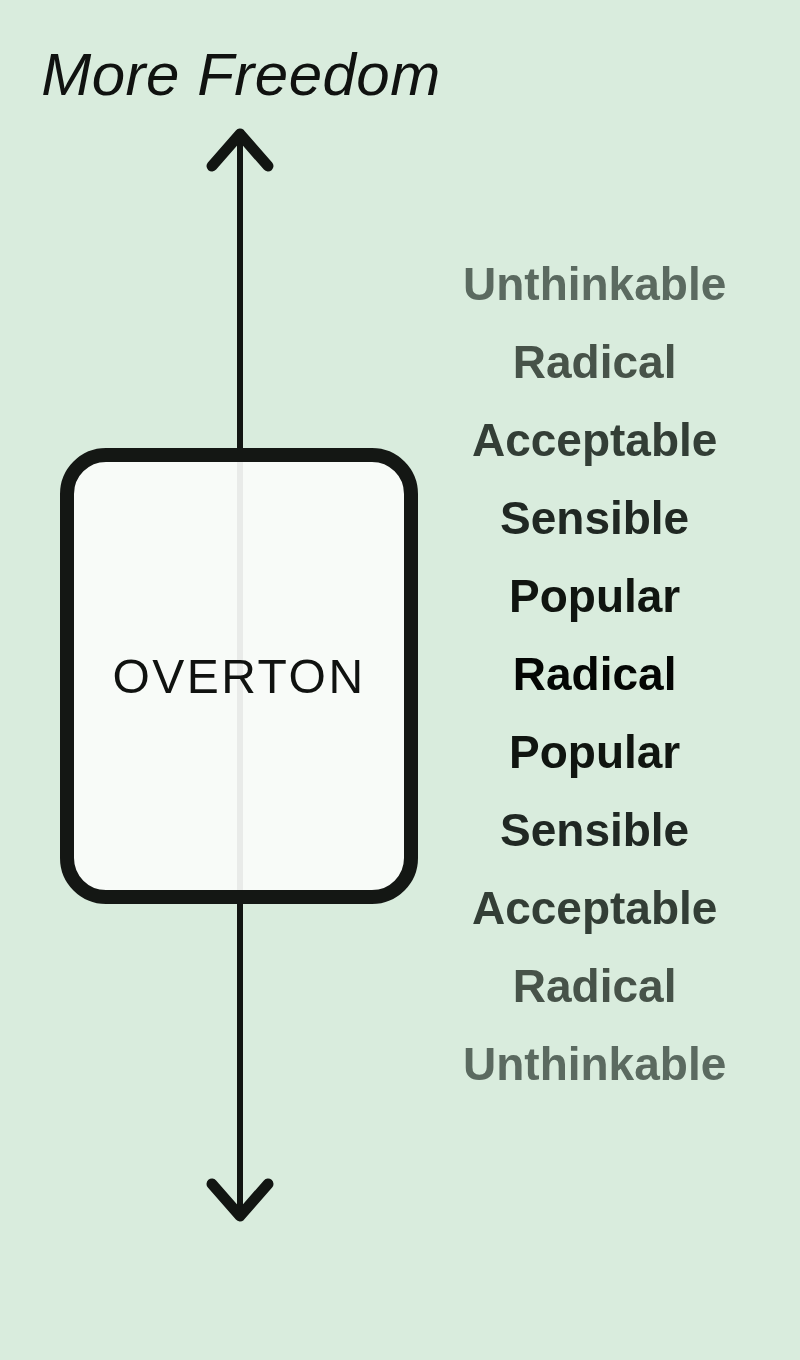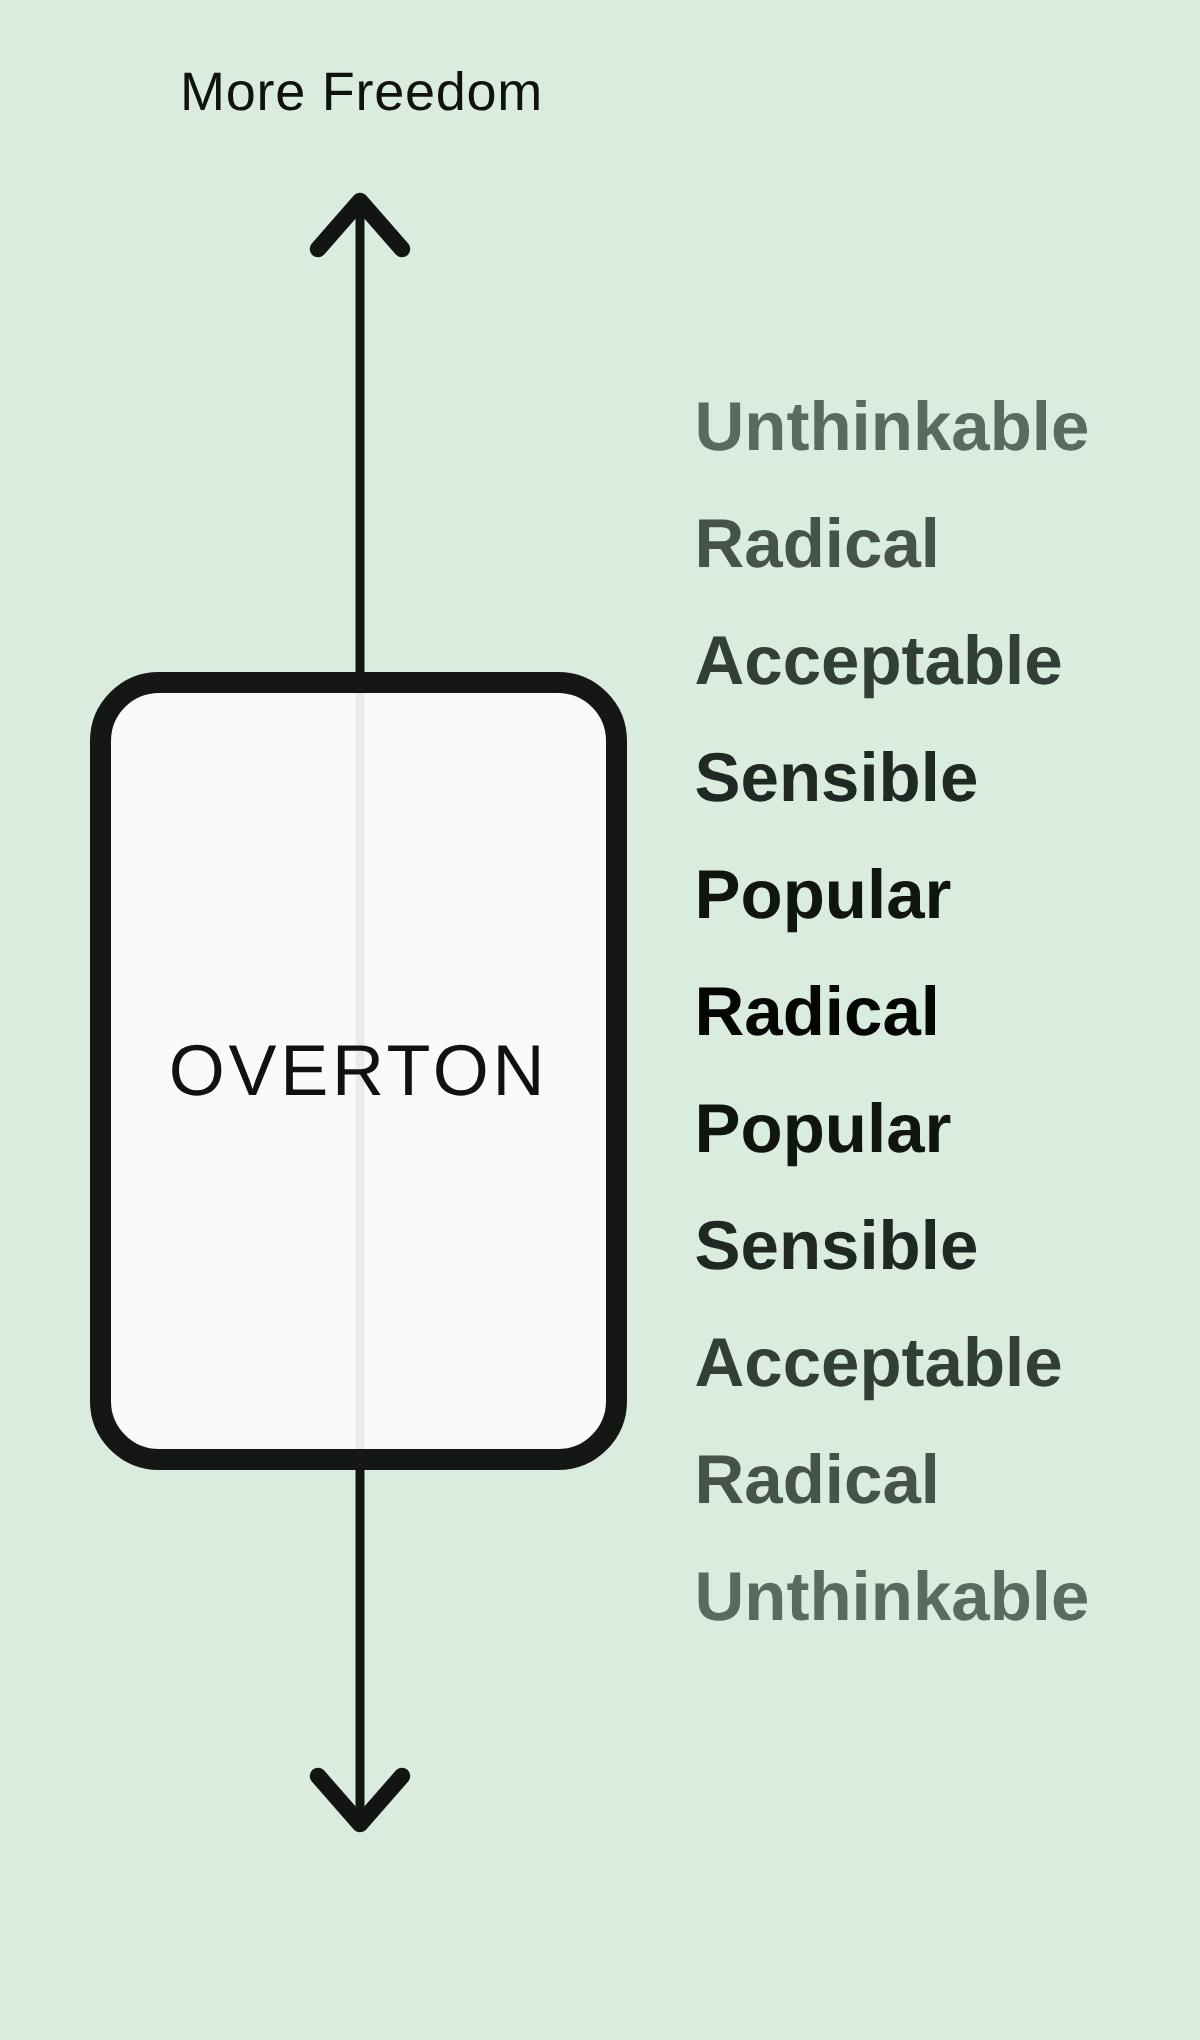--- a/index.html
+++ b/index.html
@@ -6,36 +6,37 @@
   .stage {
     position: relative;
     width: 800px;
     height: 1360px;
     background: var(--bg, #d9ecdd);
     font-family: "Liberation Sans", sans-serif;
     overflow: hidden;
   }
   .freedom-label {
     position: absolute;
-    font-size: 36px;
+    font-style: italic;
+    font-size: 60px;
     color: var(--ink, #101210);
     transform: translateX(-50%);
     white-space: nowrap;
     letter-spacing: 0.5px;
   }
   .freedom-label.top { left: 241px; top: 40px; }
   .freedom-label.bottom { left: 241px; top: 1254px; }
 
   svg.axis-arrow { position: absolute; left: 0; top: 0; z-index: 1; }
   .arrow-stroke { stroke: var(--arrow, #121512); fill: none; }
 
   .window-box {
     position: absolute;
     left: 60px; top: 448px;
-    width: 358px; height: 532px;
+    width: 358px; height: 456px;
     box-sizing: border-box;
     border: 14px solid var(--box-border, #141714);
     border-radius: 46px;
     background: var(--box-fill, rgba(250,252,250,0.93));
     display: flex;
     flex-direction: column;
     align-items: center;
     justify-content: center;
     z-index: 2;
     font-size: 48px;
@@ -48,20 +49,21 @@
   .spectrum {
     position: absolute;
     left: 463px; top: 245px;
     z-index: 1;
   }
   .spectrum-item {
     font-weight: bold;
     font-size: 46px;
     line-height: 78px;
     white-space: nowrap;
+    text-align: center;
   }
 </style>
 </head>
 <body>
 
 <div class="stage">
 
   <div class="freedom-label top">More Freedom</div>
 
   <svg class="axis-arrow" width="800" height="1360" viewBox="0 0 800 1360">

